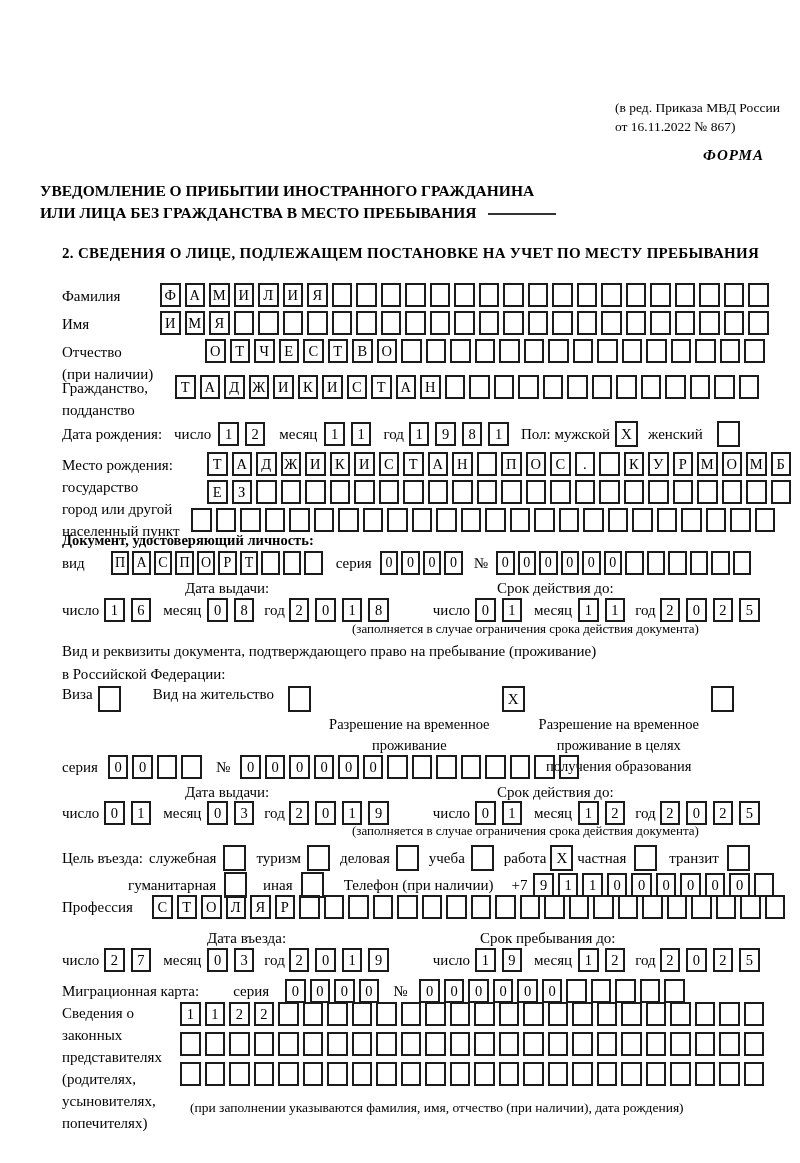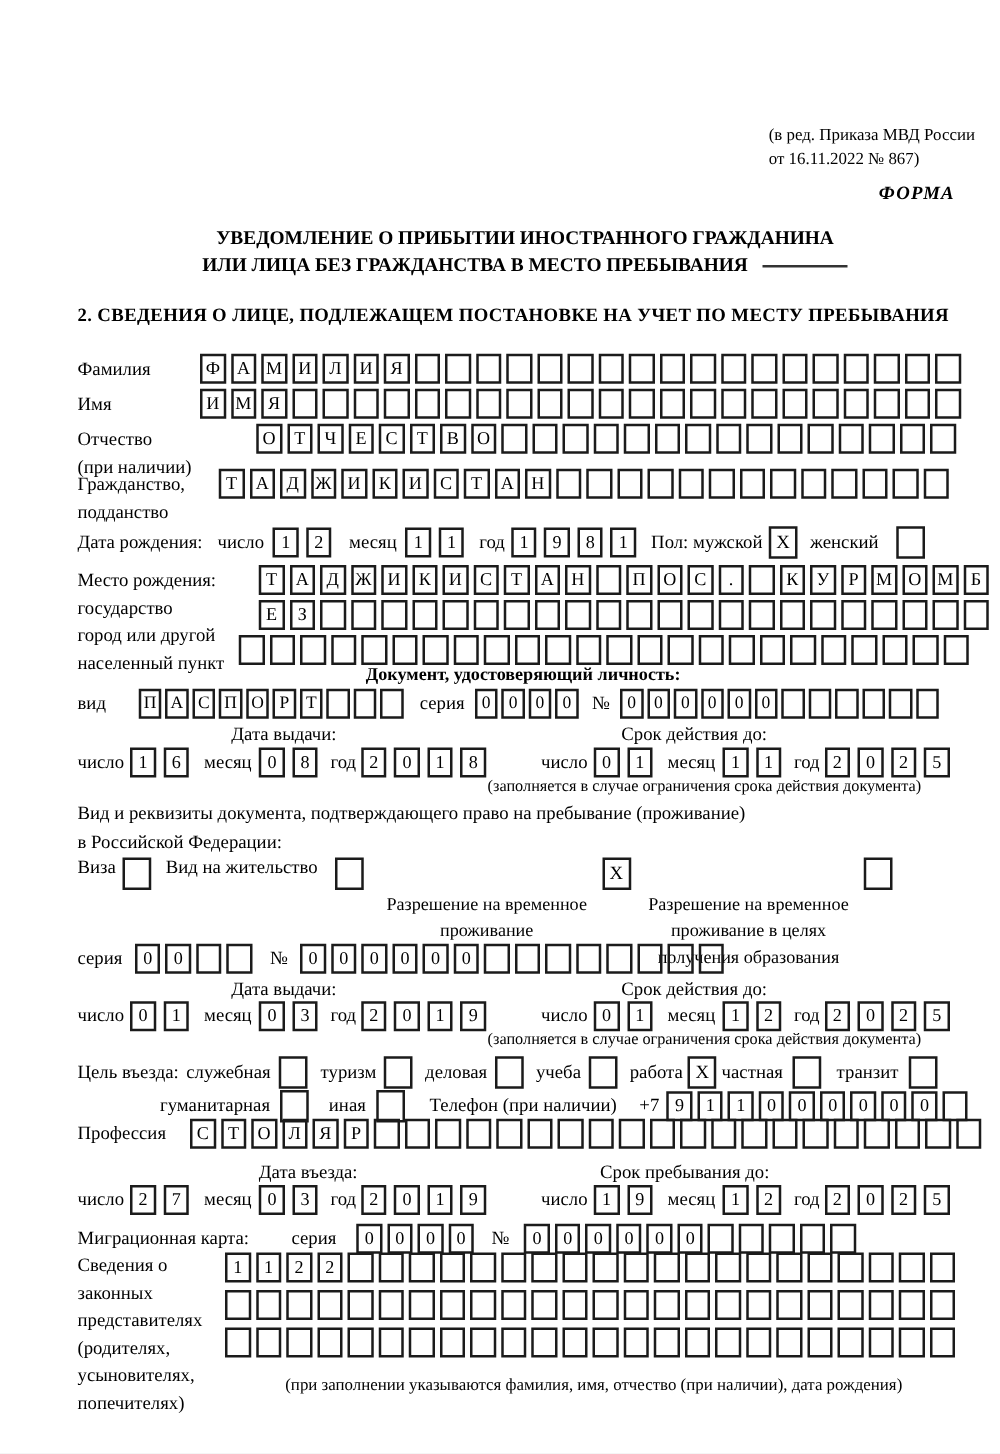--- a/index.html
+++ b/index.html
@@ -2,21 +2,21 @@
 <html><head>
 <meta charset="utf-8">
 <style>
   html,body { margin:0; padding:0; background:#e8e8e8; }
   .page { position:relative; width:800px; height:1163px; background:#ffffff;
           font-family:"Liberation Serif", serif; color:#000; overflow:hidden; }
   .abs { position:absolute; }
   .lbl { font-size:15px; white-space:nowrap; }
   .sm  { font-size:13px; white-space:nowrap; }
   .b   { font-weight:bold; }
-  .ctr { text-align:center; }
+  .ctr { }
   .row { display:flex; align-items:center; }
   .rowtop { display:flex; align-items:flex-start;text-align:center; }
   .cells { display:flex; }
   .cell { flex:0 0 auto; box-sizing:border-box; width:20.5px; height:24px;
           border:2px solid #1b1b1b; margin-right:4px; display:flex;
           align-items:center; justify-content:center; font-size:14.5px; }
   .tight .cell { width:18.5px; margin-right:3px; font-size:14px; }
   .dc .cell { margin-right:6px; }
   .cb { flex:0 0 auto; box-sizing:border-box; width:23px; height:26px;
         border:2px solid #1b1b1b; display:inline-flex; align-items:center;
@@ -347,21 +347,21 @@
       </span>
   </div>
   <div class="abs sm ctr" style="left:352px; top:621px; width:423px;">(заполняется в случае ограничения срока действия документа)</div>
 
   <div class="abs lbl" style="left:62px; top:643px;">Вид и реквизиты документа, подтверждающего право на пребывание (проживание)</div>
   <div class="abs lbl" style="left:62px; top:666px;">в Российской Федерации:</div>
 
   <div class="abs rowtop" style="left:62px; top:686px;">
     <span class="lbl" style="margin-right:5px;">Виза</span>
     <span class="cb"></span>
-    <span class="lbl" style="margin-left:12px; margin-right:14px;">Вид на жительство</span>
+    <span class="lbl" style="margin-left:32px; margin-right:14px;">Вид на жительство</span>
     <span class="cb"></span>
     <span class="col" style="margin-left:18px; font-size:14.5px;">
       <span>Разрешение на временное</span>
       <span>проживание</span>
     </span>
     <span class="cb" style="margin-left:12px;">X</span>
     <span class="col" style="margin-left:14px; font-size:14.5px;">
       <span>Разрешение на временное</span>
       <span>проживание в целях</span>
       <span>получения образования</span>

